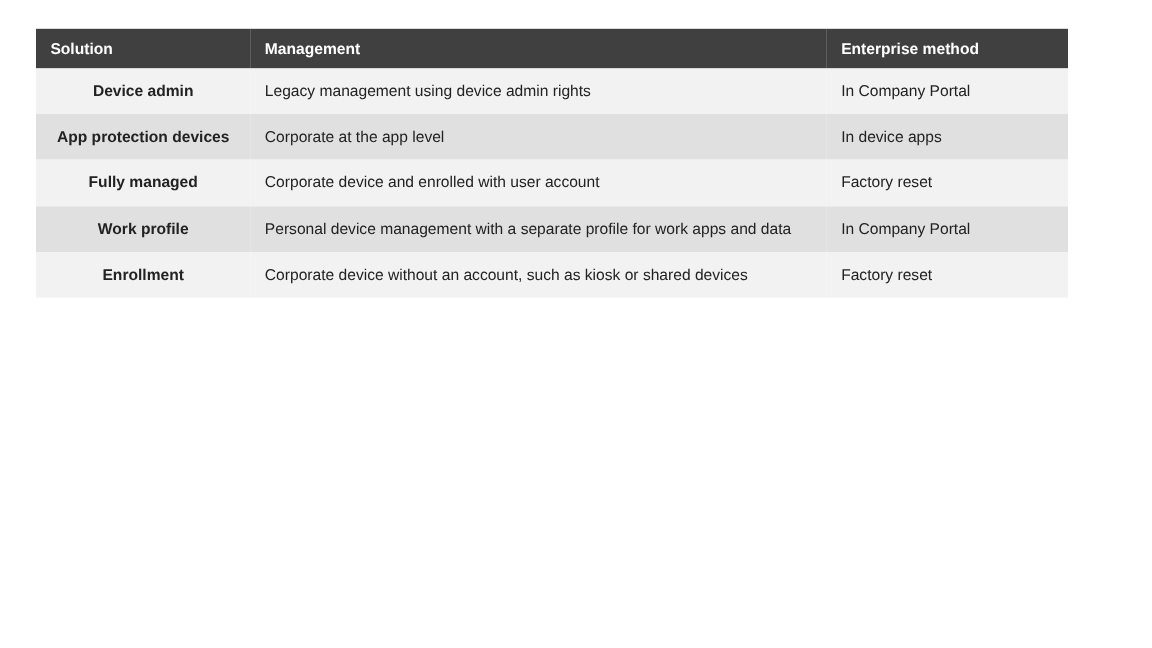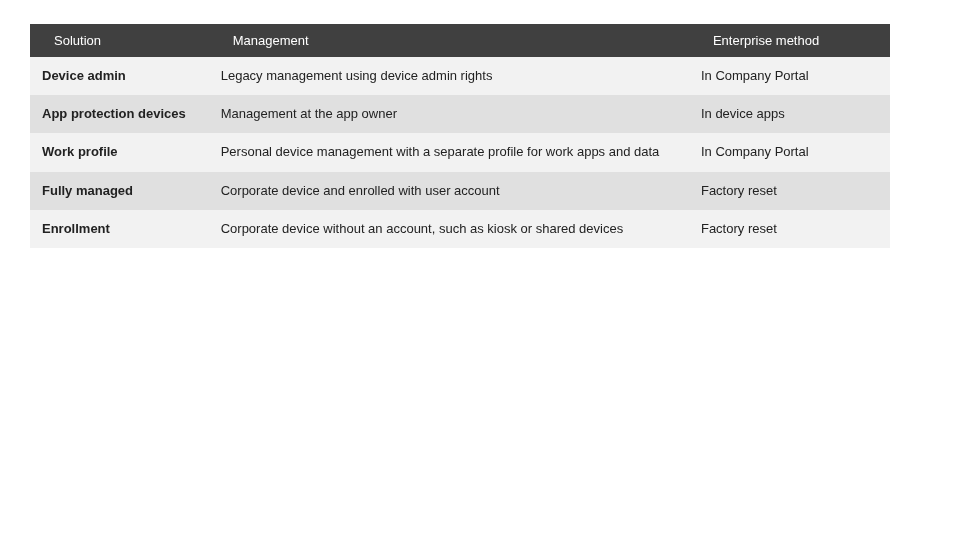--- a/index.html
+++ b/index.html
@@ -28,41 +28,42 @@
     table {
       border-collapse: collapse;
       width: 100%;
       font-size: 13px;
     }
     thead tr {
       background: #404040;
       color: #fff;
     }
     thead th {
-      padding: 9px 24px;
+      padding: 9px 12px;
       text-align: left;
-      font-weight: 400;
+      font-weight: 700;
       font-size: 13px;
     }
     tbody tr:nth-child(odd) {
       background: #f2f2f2;
     }
     tbody tr:nth-child(even) {
       background: #e0e0e0;
     }
     tbody td {
       padding: 10px 12px;
       vertical-align: middle;
       color: #222;
       font-size: 13px;
       line-height: 1.4;
     }
     tbody td:first-child {
       font-weight: 600;
       width: 160px;
+      text-align: center;
     }
     tbody td:nth-child(2) {
       width: 430px;
     }
     tbody td:nth-child(3) {
       width: 180px;
     }
   </style>
 </head>
 <body>
@@ -80,32 +81,32 @@
           </tr>
         </thead>
         <tbody id="table-body">
         <tr>
               <td>Device admin</td>
               <td>Legacy management using device admin rights</td>
               <td>In Company Portal</td>
             </tr>
             <tr>
               <td>App protection devices</td>
-              <td>Management at the app owner</td>
+              <td>Corporate at the app level</td>
               <td>In device apps</td>
+            </tr>
+            <tr>
+              <td>Fully managed</td>
+              <td>Corporate device and enrolled with user account</td>
+              <td>Factory reset</td>
             </tr>
             <tr>
               <td>Work profile</td>
               <td>Personal device management with a separate profile for work apps and data</td>
               <td>In Company Portal</td>
-            </tr>
-            <tr>
-              <td>Fully managed</td>
-              <td>Corporate device and enrolled with user account</td>
-              <td>Factory reset</td>
             </tr>
             <tr>
               <td>Enrollment</td>
               <td>Corporate device without an account, such as kiosk or shared devices</td>
               <td>Factory reset</td>
             </tr>
           </tbody>
       </table>
     </div>
 

